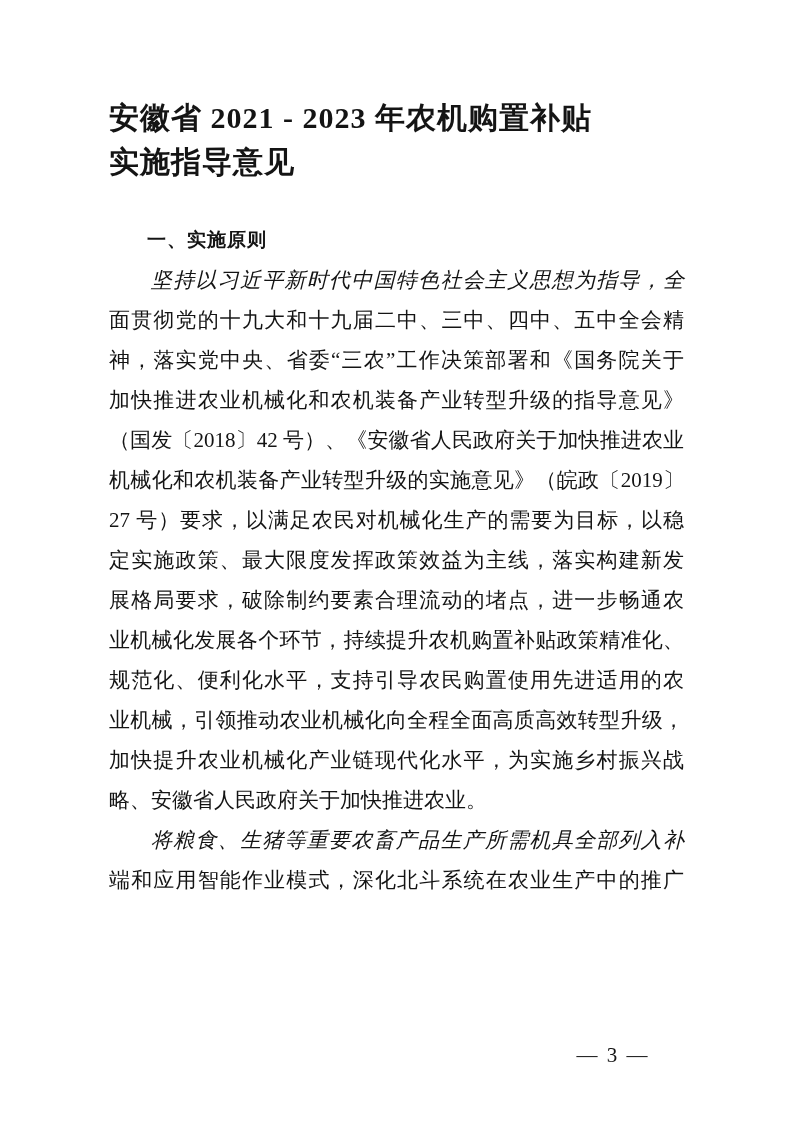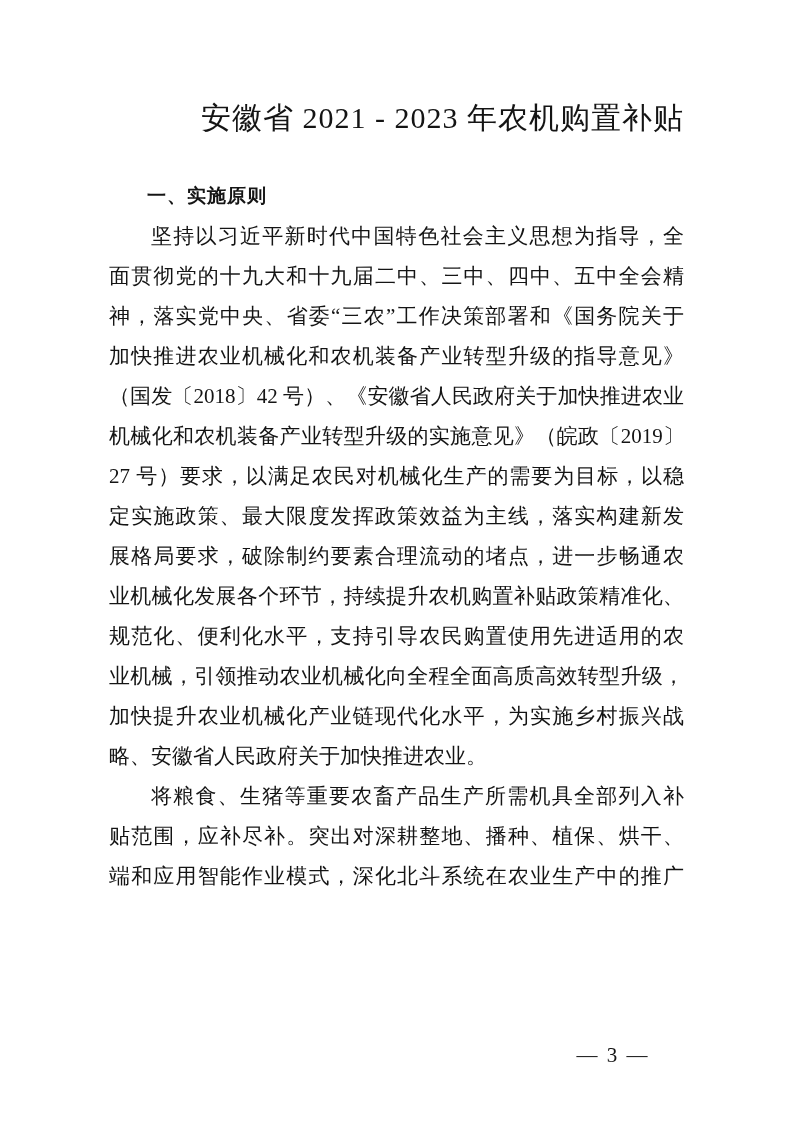--- a/index.html
+++ b/index.html
@@ -16,22 +16,22 @@
   }
 
   .content {
     position: absolute;
     left: 109px;
     top: 96px;
     width: 575px;
   }
 
   .doc-title {
-    text-align: right;
-    font-weight: normal;
+    text-align: left;
+    font-weight: bold;
     font-size: 30px;
     line-height: 44px;
     letter-spacing: 1px;
     margin-bottom: 36px;
     font-family: "Liberation Serif", serif;
   }
 
   .section-heading {
     font-family: "Liberation Sans", sans-serif;
     font-weight: bold;
@@ -45,21 +45,21 @@
 
   .body-line {
     font-size: 21px;
     height: 40px;
     line-height: 40px;
     text-align: justify;
     text-align-last: justify;
     white-space: nowrap;
   }
 
-  .body-line.first { text-indent: 2em; }
+  .body-line.first { text-indent: 2em; font-style: italic; }
   .body-line.last  { text-align-last: left; }
 
   .page-number {
     position: absolute;
     left: 0;
     top: 1040px;
     width: 794px;
     height: 30px;
     line-height: 30px;
     font-size: 21px;
@@ -71,20 +71,21 @@
   }
 </style>
 </head>
 <body>
 
 <div class="page">
   <div class="content">
 
     <div class="doc-title">
       <div>安徽省 2021 - 2023 年农机购置补贴</div>
+      <div>实施指导意见</div>
     </div>
 
     <div class="section-heading">一、实施原则</div>
 
     <div class="body-line first">坚持以习近平新时代中国特色社会主义思想为指导，全</div>
     <div class="body-line">面贯彻党的十九大和十九届二中、三中、四中、五中全会精</div>
     <div class="body-line">神，落实党中央、省委“三农”工作决策部署和《国务院关于</div>
     <div class="body-line">加快推进农业机械化和农机装备产业转型升级的指导意见》</div>
     <div class="body-line">（国发〔2018〕42 号）、《安徽省人民政府关于加快推进农业</div>
     <div class="body-line">机械化和农机装备产业转型升级的实施意见》（皖政〔2019〕</div>
@@ -92,19 +93,18 @@
     <div class="body-line">定实施政策、最大限度发挥政策效益为主线，落实构建新发</div>
     <div class="body-line">展格局要求，破除制约要素合理流动的堵点，进一步畅通农</div>
     <div class="body-line">业机械化发展各个环节，持续提升农机购置补贴政策精准化、</div>
     <div class="body-line">规范化、便利化水平，支持引导农民购置使用先进适用的农</div>
     <div class="body-line">业机械，引领推动农业机械化向全程全面高质高效转型升级，</div>
     <div class="body-line">加快提升农业机械化产业链现代化水平，为实施乡村振兴战</div>
     <div class="body-line last">略、安徽省人民政府关于加快推进农业。</div>
 
 
     <div class="body-line first">将粮食、生猪等重要农畜产品生产所需机具全部列入补</div>
-    <div class="body-line">贴范围，应补尽补。突出对深耕整地、播种、植保、烘干、</div>
     <div class="body-line">端和应用智能作业模式，深化北斗系统在农业生产中的推广</div>
 
   </div>
 
   <div class="page-number">— 3 —</div>
 </div>
 
 </body></html>

